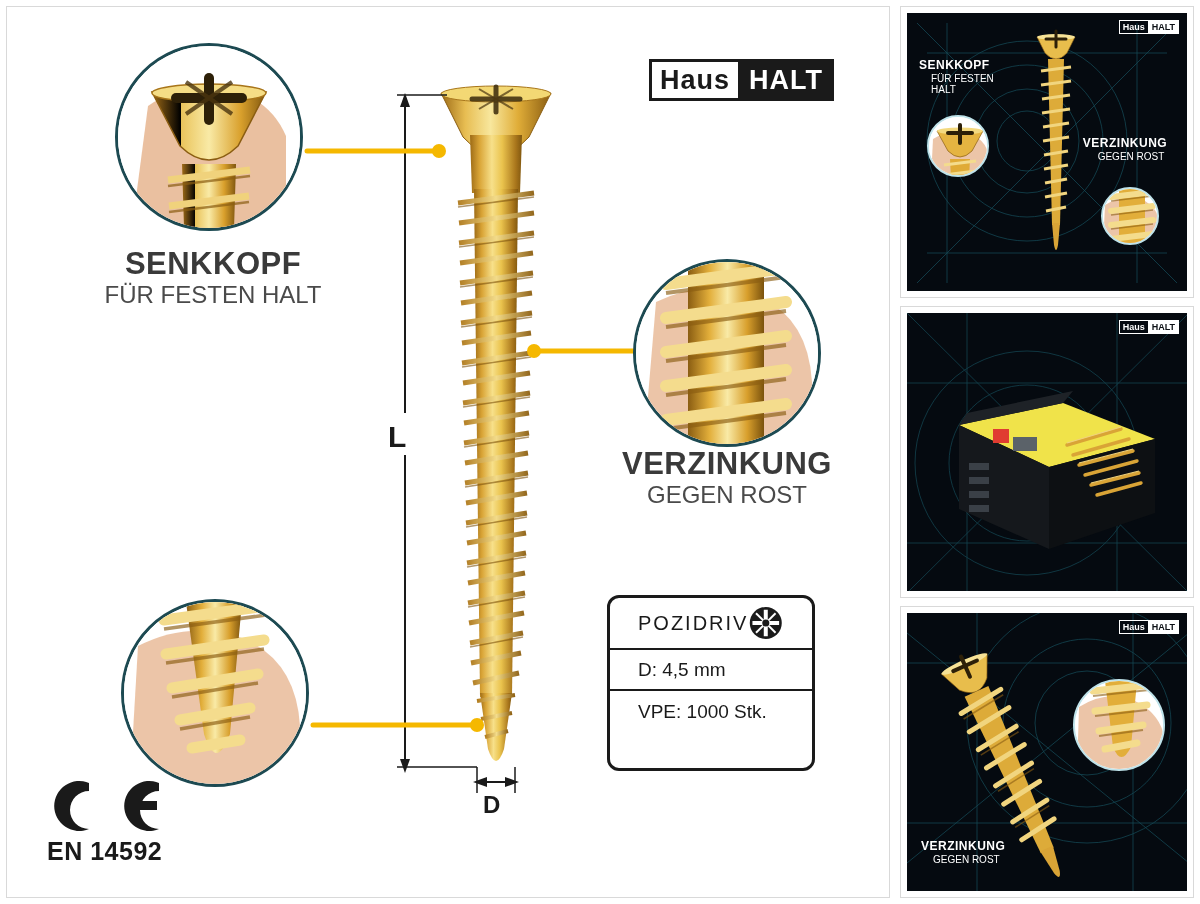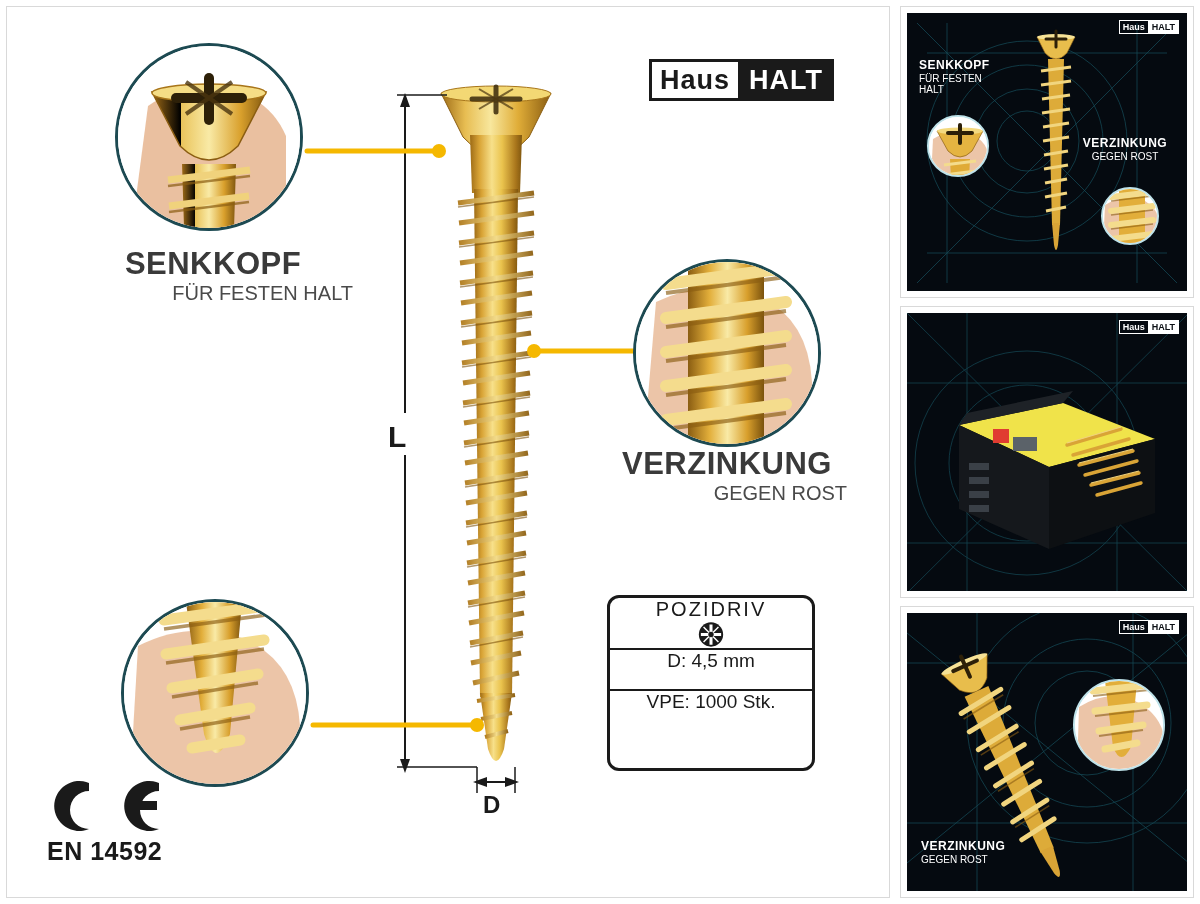--- a/index.html
+++ b/index.html
@@ -69,46 +69,44 @@
   }
   .lbl .big {
     display: block;
     font-size: 31px;
     font-weight: bold;
     letter-spacing: 0.5px;
     color: #3a3a3a;
   }
   .lbl .sub {
     display: block;
-    font-size: 20px;
+    font-size: 24px;
     color: #4a4a4a;
-    text-align: right;
   }
   .lbl-head { left: 66px;  top: 240px; width: 280px; }
   .lbl-zinc { left: 600px; top: 440px; width: 240px; }
   .lbl-pz   { left: 36px;  top: 486px; width: 360px; }
 
   
   .specbox {
     position: absolute;
     left: 600px; top: 588px;
     width: 208px; height: 176px;
     border: 3px solid #1a1a1a;
     border-radius: 12px;
     background: #ffffff;
     overflow: hidden;
   }
   .spec-row {
     display: flex; align-items: center;
     height: 41px;
-    padding: 0 8px;
+    padding: 0 28px;
     font-size: 19px;
     color: #1a1a1a;
     border-bottom: 2px solid #1a1a1a;
-    flex-direction: column;
   }
   .spec-row:last-child { border-bottom: 0; }
   .spec-top {
     height: 52px;
     justify-content: space-between;
     letter-spacing: 2px;
     font-size: 20px;
   }
   .pz-icon { width: 38px; height: 38px; }
 
@@ -150,21 +148,21 @@
     border: 1px solid #ffffff;
     display: flex; align-items: center; justify-content: center;
     padding: 0 3px;
     font-size: 9px; font-weight: bold; line-height: 1;
   }
   .t-logo .a { color: #ffffff; background: transparent; }
   .t-logo .b { color: #0b0f14; background: #ffffff; border-left: 0; }
 
   .t-text { position: absolute; z-index: 5; color: #ffffff; line-height: 1.15; }
   .t-text .t-big { display: block; font-size: 12px; font-weight: bold; letter-spacing: .5px; }
-  .t-text .t-sm  { display: block; font-size: 10px; }
+  .t-text .t-sm  { display: block; font-size: 10px; margin-left: 12px; }
 
   .t-circle {
     position: absolute;
     border-radius: 50%;
     background: #ffffff;
     border: 2px solid #bfe3ea;
     overflow: hidden;
     z-index: 4;
   }
 </style>

